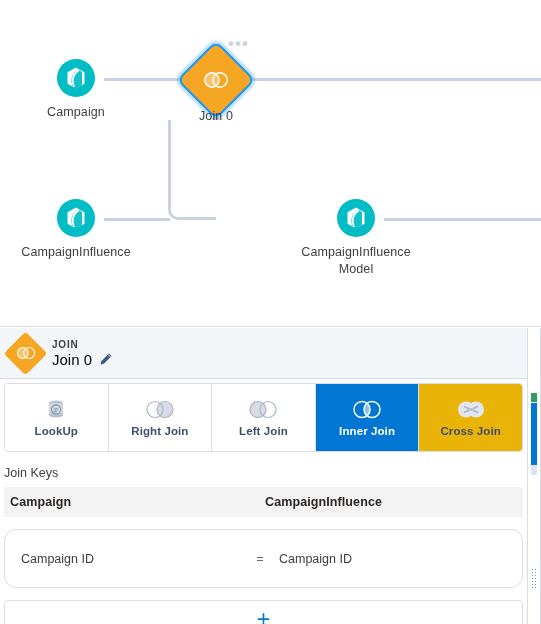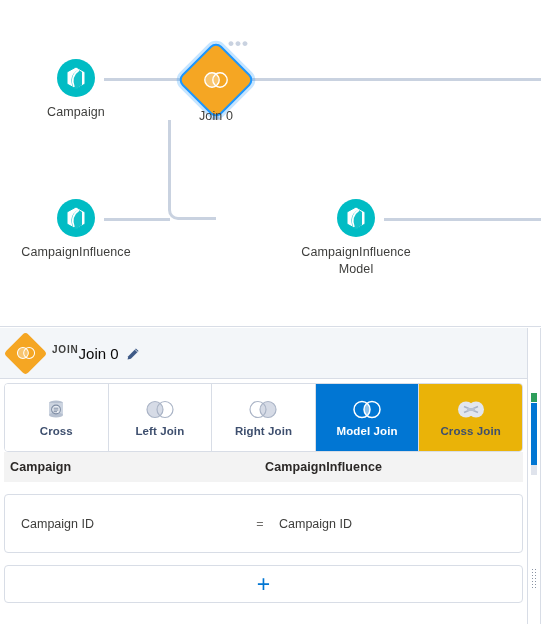--- a/index.html
+++ b/index.html
@@ -92,21 +92,21 @@
   .hdr-diamond .d {
     position: absolute; inset: 0;
     transform: rotate(45deg);
     background: #f5a623;
     border-radius: 4px;
   }
   .hdr-diamond .i {
     position: absolute; inset: 0;
     display: flex; align-items: center; justify-content: center;
   }
-  .hdr-text { display: flex; flex-direction: row; justify-content: center; }
+  .hdr-text { display: flex; flex-direction: column; justify-content: center; }
   .hdr-kicker {
     font-size: 10px; font-weight: 700; color: #3e3e3c;
     letter-spacing: .8px;
   }
   .hdr-title-row { display: flex; align-items: center; gap: 7px; margin-top: 1px; }
   .hdr-title { font-size: 15px; color: #080707; }
 
   
   .tabs {
     display: flex;
@@ -150,21 +150,21 @@
     font-size: 12.5px; font-weight: 700; color: #2b2826;
     letter-spacing: .1px;
   }
   .col-a { width: 256px; padding-left: 6px; }
   .col-b { flex: 1; padding-left: 5px; }
   .key-row {
     display: flex; align-items: center;
     margin: 12px 4px 0 4px;
     height: 59px;
     border: 1px solid #d8dde6;
-    border-radius: 4px;
+    border-radius: 12px;
     background: #fff;
   }
   .key-field { font-size: 12.5px; color: #3e3e3c; }
   .key-left { width: 236px; padding-left: 16px; }
   .key-eq { width: 38px; text-align: center; color: #706e6b; font-size: 12.5px; }
   .key-right { flex: 1; }
   .add-row {
     margin: 12px 4px 0 4px;
     height: 38px;
     border: 1px solid #d8dde6;
@@ -309,73 +309,74 @@
       <div class="tab">
         <span class="tab-icon">
           <svg width="20" height="21" viewBox="0 0 20 21">
             <ellipse cx="10" cy="4" rx="7" ry="2.6" fill="#b6c0d0"></ellipse>
             <rect x="3" y="4" width="14" height="12" fill="#ccd4e0"></rect>
             <ellipse cx="10" cy="16" rx="7" ry="2.6" fill="#b6c0d0"></ellipse>
             <circle cx="10" cy="10.5" r="4.4" fill="#e9edf3" stroke="#7f8da4" stroke-width="1.1"></circle>
             <path d="M7.6 9.2 H12.4 M7.6 11 H12.4 M7.6 12.7 H11" stroke="#7f8da4" stroke-width="1"></path>
           </svg>
         </span>
-        <span class="tab-label">Cross</span>
+        <span class="tab-label">LookUp</span>
+      </div>
+
+      <div class="tab">
+        <span class="tab-icon">
+          <svg width="34" height="19" viewBox="0 0 34 19">
+            <circle cx="22" cy="9.5" r="8" fill="#d6dbe6" stroke="#aab4c6" stroke-width="1.2"></circle>
+            <circle cx="12" cy="9.5" r="8" fill="none" stroke="#aab4c6" stroke-width="1.2"></circle>
+          </svg>
+        </span>
+        <span class="tab-label">Right Join</span>
       </div>
 
       <div class="tab">
         <span class="tab-icon">
           <svg width="34" height="19" viewBox="0 0 34 19">
             <circle cx="12" cy="9.5" r="8" fill="#d6dbe6" stroke="#aab4c6" stroke-width="1.2"></circle>
             <circle cx="22" cy="9.5" r="8" fill="none" stroke="#aab4c6" stroke-width="1.2"></circle>
           </svg>
         </span>
         <span class="tab-label">Left Join</span>
-      </div>
-
-      <div class="tab">
-        <span class="tab-icon">
-          <svg width="34" height="19" viewBox="0 0 34 19">
-            <circle cx="22" cy="9.5" r="8" fill="#d6dbe6" stroke="#aab4c6" stroke-width="1.2"></circle>
-            <circle cx="12" cy="9.5" r="8" fill="none" stroke="#aab4c6" stroke-width="1.2"></circle>
-          </svg>
-        </span>
-        <span class="tab-label">Right Join</span>
       </div>
 
       <div class="tab active">
         <span class="tab-icon">
           <svg width="34" height="19" viewBox="0 0 34 19">
             <defs>
               <clipPath id="lensClip">
                   <circle cx="12" cy="9.5" r="8"></circle>
                 </clipPath>
             </defs>
             <circle cx="12" cy="9.5" r="8" fill="none" stroke="#ffffff" stroke-width="1.5"></circle>
             <circle cx="22" cy="9.5" r="8" fill="none" stroke="#ffffff" stroke-width="1.5"></circle>
             <circle cx="22" cy="9.5" r="8" fill="#ffffff" fill-opacity="0.55" clip-path="url(#lensClip)"></circle>
           </svg>
         </span>
-        <span class="tab-label">Model Join</span>
+        <span class="tab-label">Inner Join</span>
       </div>
 
 
       <div class="tab hovered">
         <span class="tab-icon">
           <svg width="34" height="19" viewBox="0 0 34 19">
             <circle cx="12" cy="9.5" r="8" fill="#e2e6ee"></circle>
             <circle cx="22" cy="9.5" r="8" fill="#e2e6ee"></circle>
             <path d="M10 6.5 L24 12.5 M24 6.5 L10 12.5" stroke="#aab4c6" stroke-width="1.6"></path>
             <rect x="13" y="8" width="8" height="3" fill="#b9c2d2"></rect>
           </svg>
         </span>
         <span class="tab-label">Cross Join</span>
       </div>
     </div>
 
+    <div class="keys-label">Join Keys</div>
 
     <div class="keys-head">
       <div class="col col-a">Campaign</div>
       <div class="col col-b">CampaignInfluence</div>
     </div>
 
     <div class="key-row">
       <div class="key-field key-left">Campaign ID</div>
       <div class="key-eq">=</div>
       <div class="key-field key-right">Campaign ID</div>

